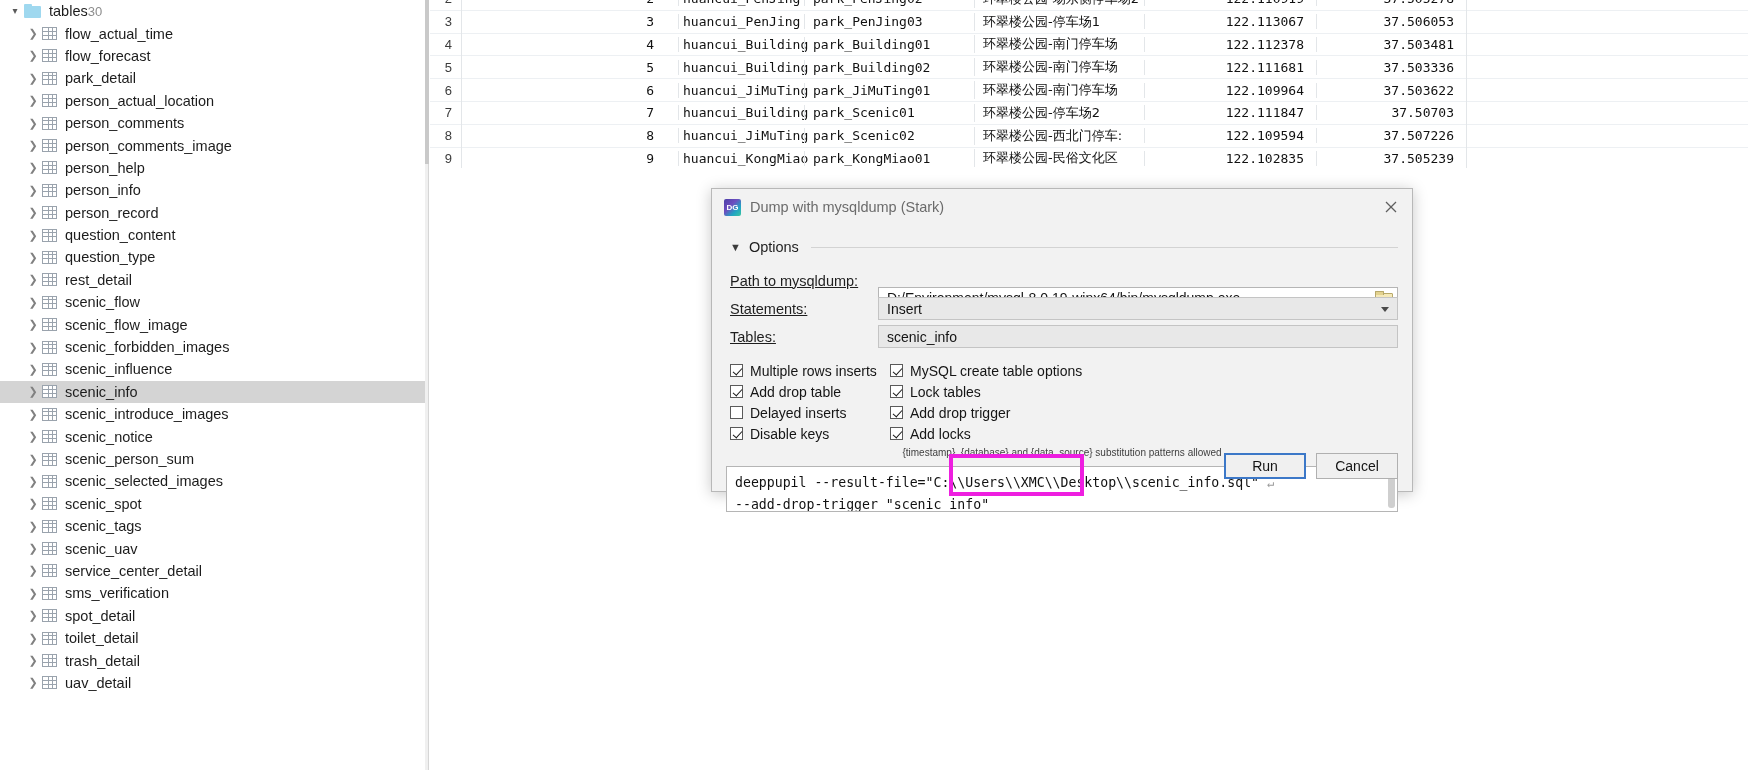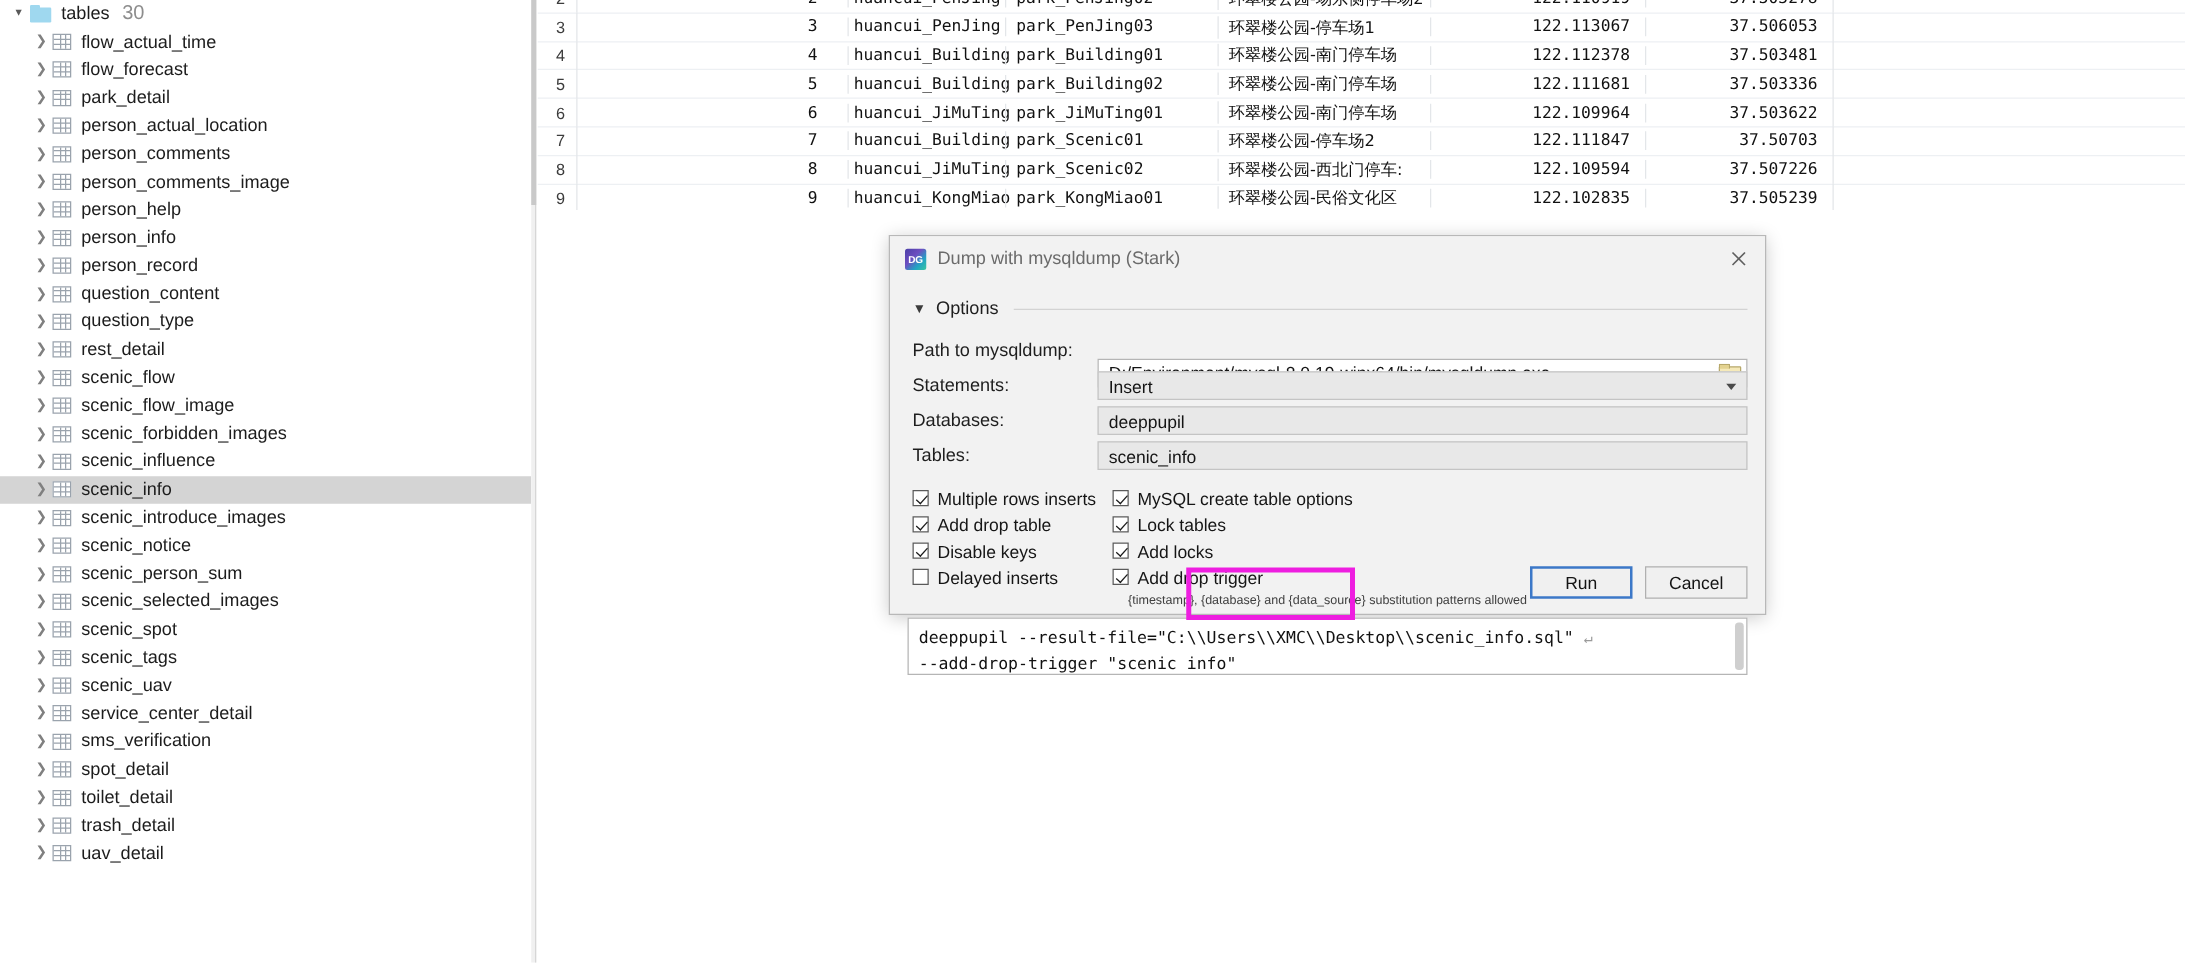--- a/index.html
+++ b/index.html
@@ -55,21 +55,21 @@
   .table-ico:after{
     content:""; position:absolute; left:0; top:6.5px; right:0; height:1px;
     background:#9aa3ad;
   }
   .table-ico i{
     position:absolute; top:0; bottom:0; left:4.5px; width:1px;
     background:#9aa3ad; display:block;
   }
   .table-ico i.v2{ left:9px; }
   .tree-label{ color:#1c1c1c; }
-  .tree-count{ color:#8d8d8d; font-size:16px; margin-left:10px; }
+  .tree-count{ color:#8d8d8d; font-size:13px; margin-left:0; }
 
   
   #splitter{
     position:absolute; left:425px; top:0; width:4px; height:770px;
     background:#f0f0f0; border-right:1px solid #d6d6d6;
   }
   #splitter-thumb{
     position:absolute; left:425px; top:0; width:4px; height:164px;
     background:#c9c9c9;
   }
@@ -136,21 +136,21 @@
 
   .section-head{
     display:flex; align-items:center; gap:8px; margin:14px 0 12px 4px;
   }
   .section-tri{ color:#3c3c3c; font-size:11px; line-height:1; }
   .section-title{ font-size:14.5px; color:#1e1e1e; }
   .section-line{ flex:1 1 auto; height:1px; background:#d3d3d3; margin-left:4px; }
 
   .form-row{ display:flex; align-items:center; height:27px; margin-bottom:1px; }
   .form-label{
-    width:152px; flex:0 0 152px; font-size:14.5px; color:#1e1e1e; padding-left:4px;
+    width:152px; flex:0 0 152px; font-size:14.5px; color:#1e1e1e; padding-left:4px;text-decoration:underline;
   }
   .field{
     flex:1 1 auto; height:23px; border:1px solid #b5b5b5; background:#ffffff;
     display:flex; align-items:center; padding:0 8px; font-size:14px; color:#141414;
     position:relative;
   }
   .field.readonly{ background:#e8e8e8; border:1px solid #c4c4c4; }
   .field.with-browse{ padding-right:26px;margin-top:35px; }
   .browse-ico{
     position:absolute; right:5px; top:3px; width:17px; height:14px;
@@ -612,26 +612,20 @@
           </span>
         </div>
         <div class="form-row">
           <span class="form-label">Statements:</span>
           <span class="field readonly">
             <span>Insert</span>
             <span class="caret-dn"></span>
           </span>
         </div>
         <div class="form-row">
-          <span class="form-label">Databases:</span>
-          <span class="field readonly">
-            <span>deeppupil</span>
-          </span>
-        </div>
-        <div class="form-row">
           <span class="form-label">Tables:</span>
           <span class="field readonly">
             <span>scenic_info</span>
           </span>
         </div>
       </div>
 
     <div id="checks">
         <div class="chk-row">
           <span class="chk col1">
@@ -648,36 +642,36 @@
             <span class="box checked"></span>
             <span class="chk-label">Add drop table</span>
           </span>
           <span class="chk col2">
             <span class="box checked"></span>
             <span class="chk-label">Lock tables</span>
           </span>
         </div>
         <div class="chk-row">
           <span class="chk col1">
+            <span class="box"></span>
+            <span class="chk-label">Delayed inserts</span>
+          </span>
+          <span class="chk col2">
+            <span class="box checked"></span>
+            <span class="chk-label">Add drop trigger</span>
+          </span>
+        </div>
+        <div class="chk-row">
+          <span class="chk col1">
             <span class="box checked"></span>
             <span class="chk-label">Disable keys</span>
           </span>
           <span class="chk col2">
             <span class="box checked"></span>
             <span class="chk-label">Add locks</span>
-          </span>
-        </div>
-        <div class="chk-row">
-          <span class="chk col1">
-            <span class="box"></span>
-            <span class="chk-label">Delayed inserts</span>
-          </span>
-          <span class="chk col2">
-            <span class="box checked"></span>
-            <span class="chk-label">Add drop trigger</span>
           </span>
         </div>
       </div>
 
 
     <div id="hint">{timestamp}, {database} and {data_source} substitution patterns allowed</div>
 
     <div id="cmd-box">
       <div><span>deeppupil --result-file="C:\\Users\\XMC\\Desktop\\scenic_info.sql"</span>
         <span id="cmd-wrap-arrow">↵</span></div>

